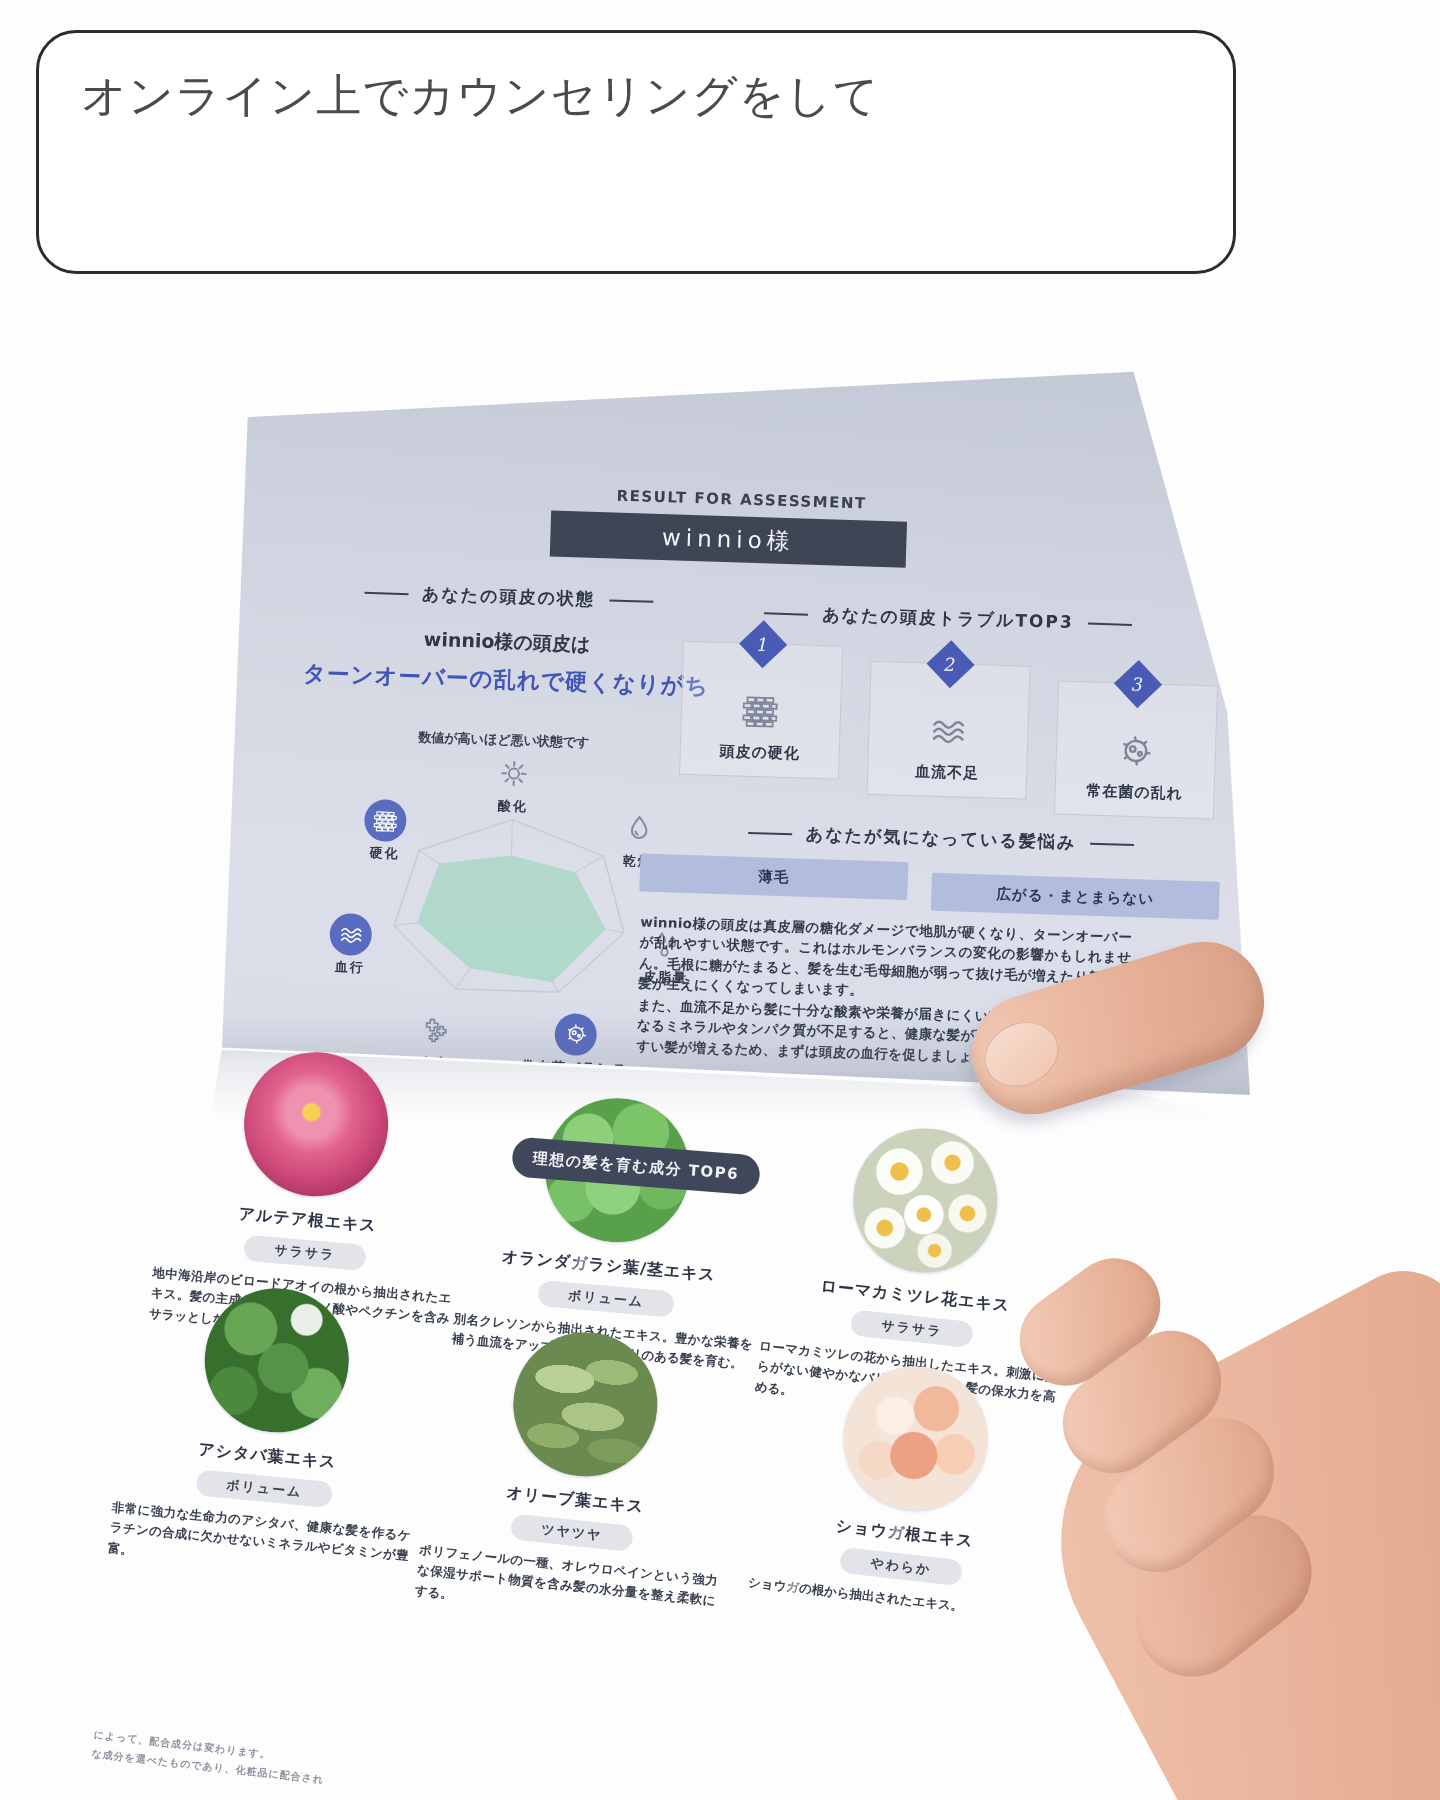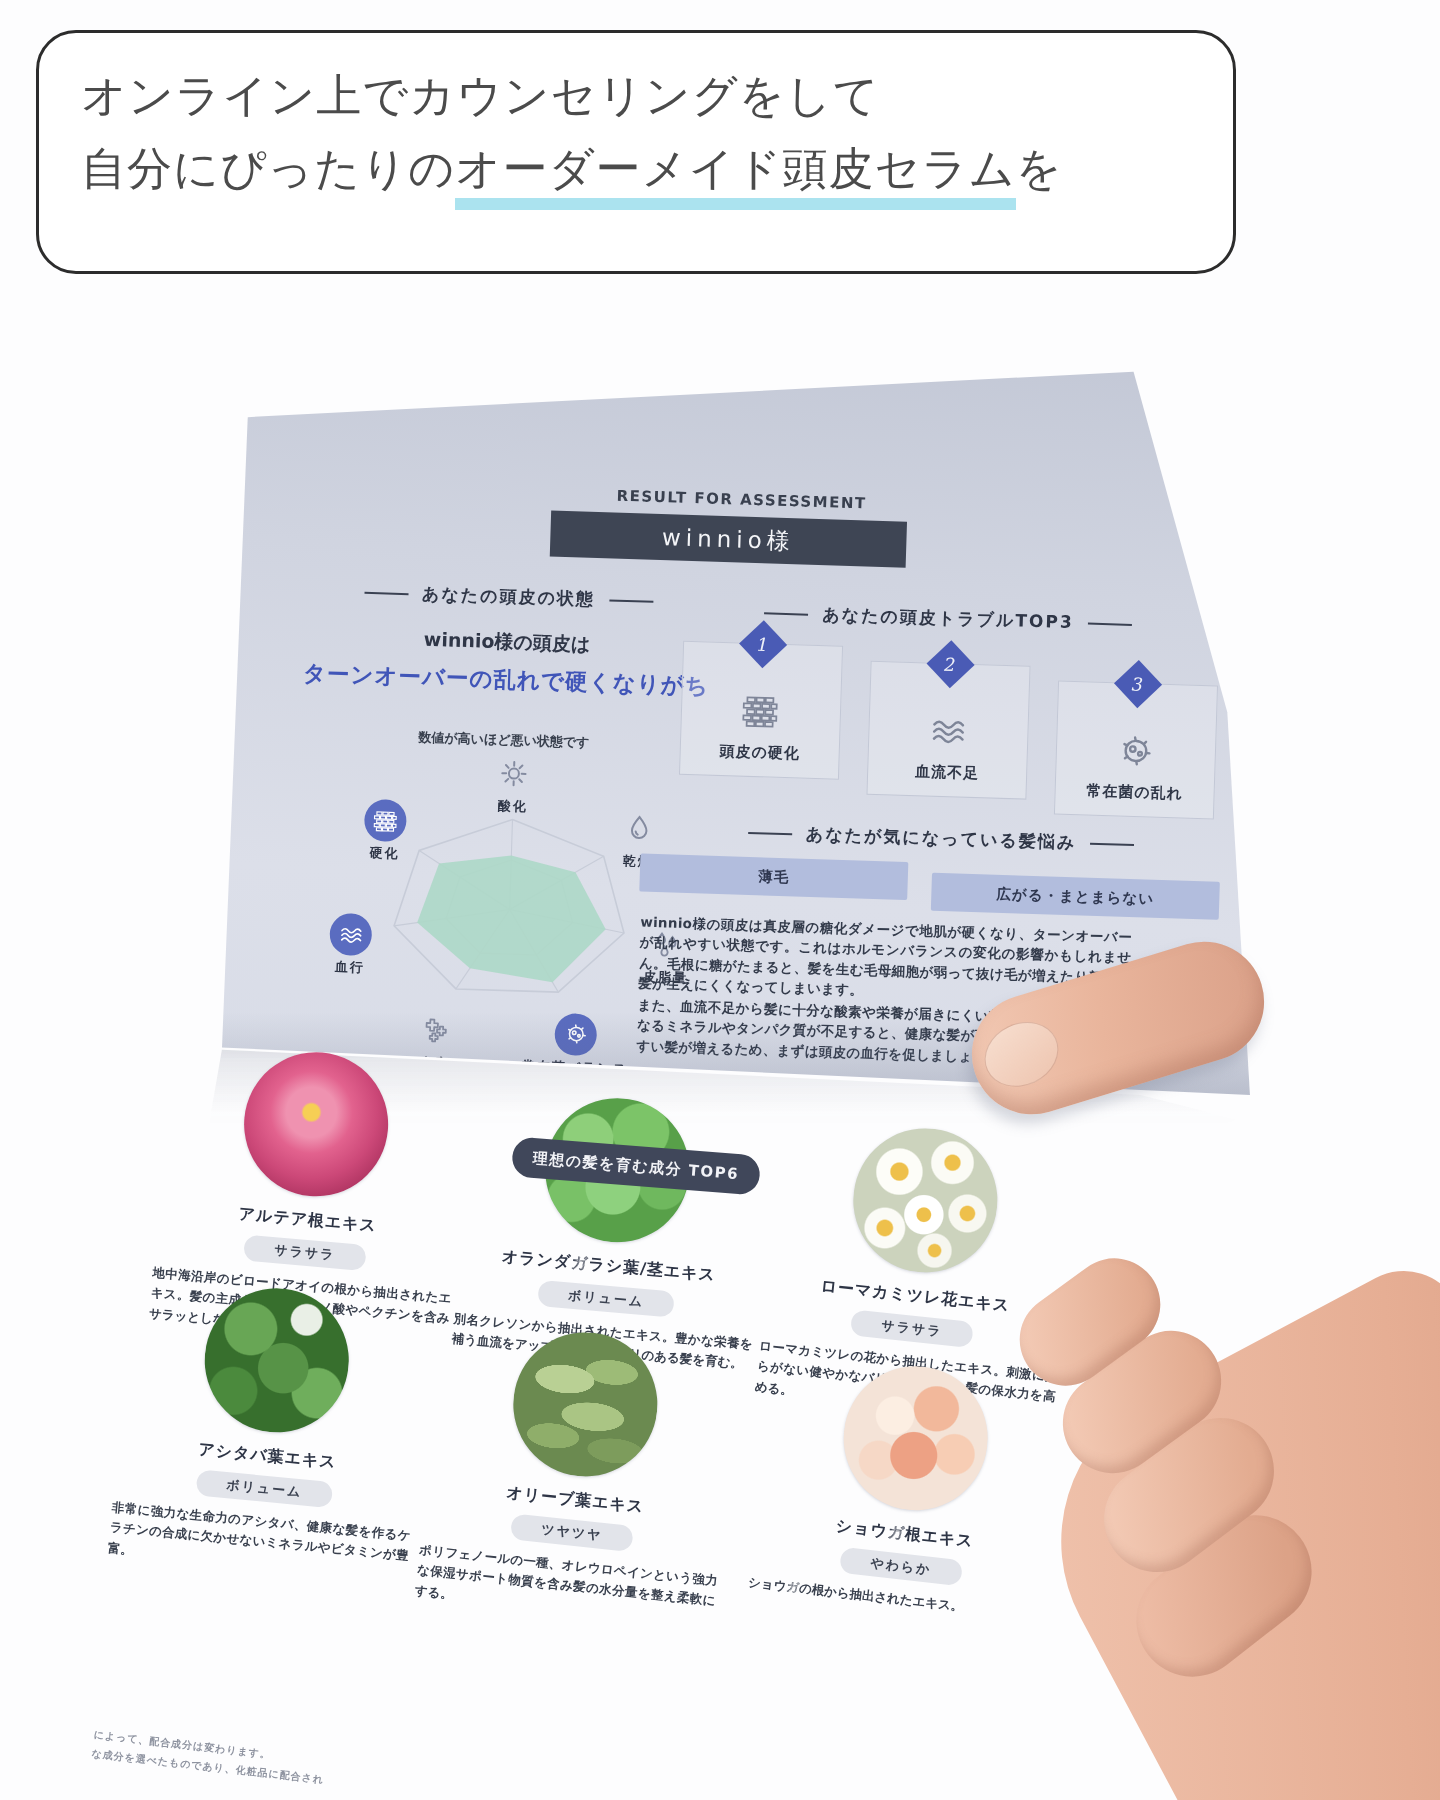--- a/index.html
+++ b/index.html
@@ -150,21 +150,20 @@
   .f4{left:1128px;top:1540px;width:192px;height:112px;transform:rotate(-38deg);
       background:linear-gradient(120deg,#eebda6 10%,#dca287 80%);}
 </style>
 </head>
 <body>
 
 <div class="scene">
 
   <div class="bubble">
     <div>オンライン上でカウンセリングをして</div>
-    <div><span>自分にぴったりの</span><span class="em" style="border-bottom-color: rgb(171, 227, 239);">オーダーメイド頭皮セラム</span><span>を</span></div>
   </div>
 
   <div class="paper-top">
     <div class="tilt-top">
       <div class="eyebrow">RESULT FOR ASSESSMENT</div>
       <div class="name-box">winnio様</div>
 
       <div class="col-left">
         <div class="cl-heading dash-heading">
           <span class="dash"></span>

